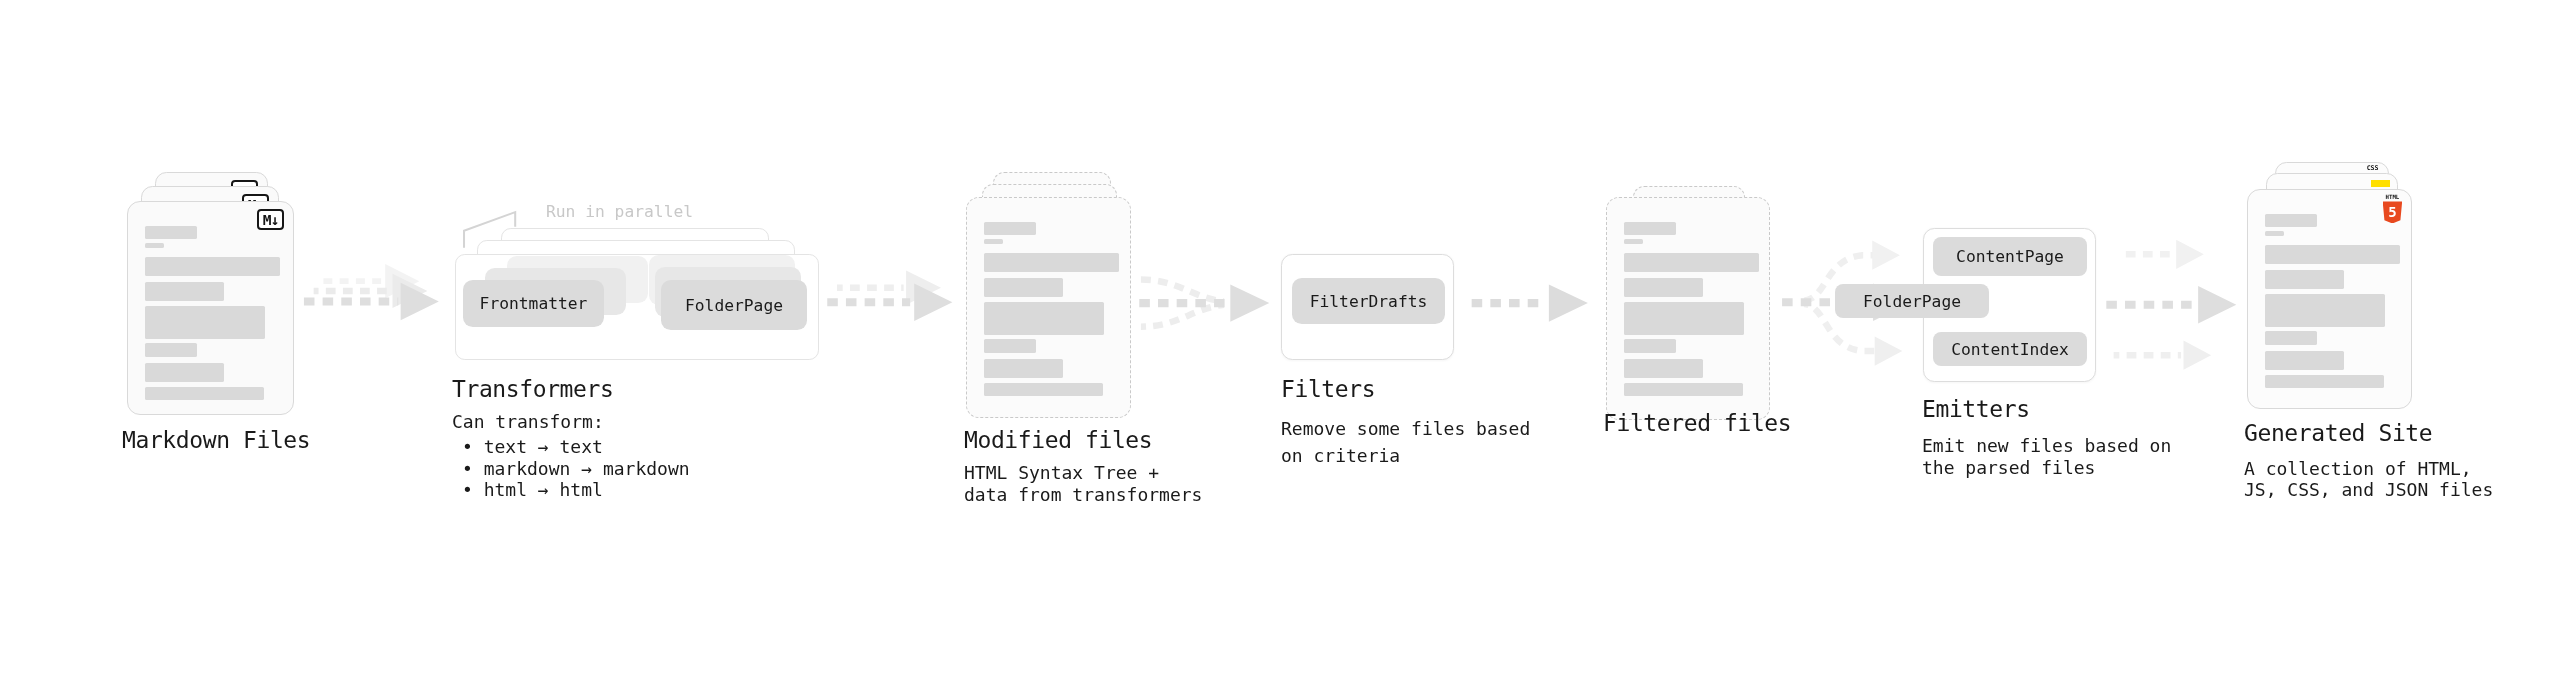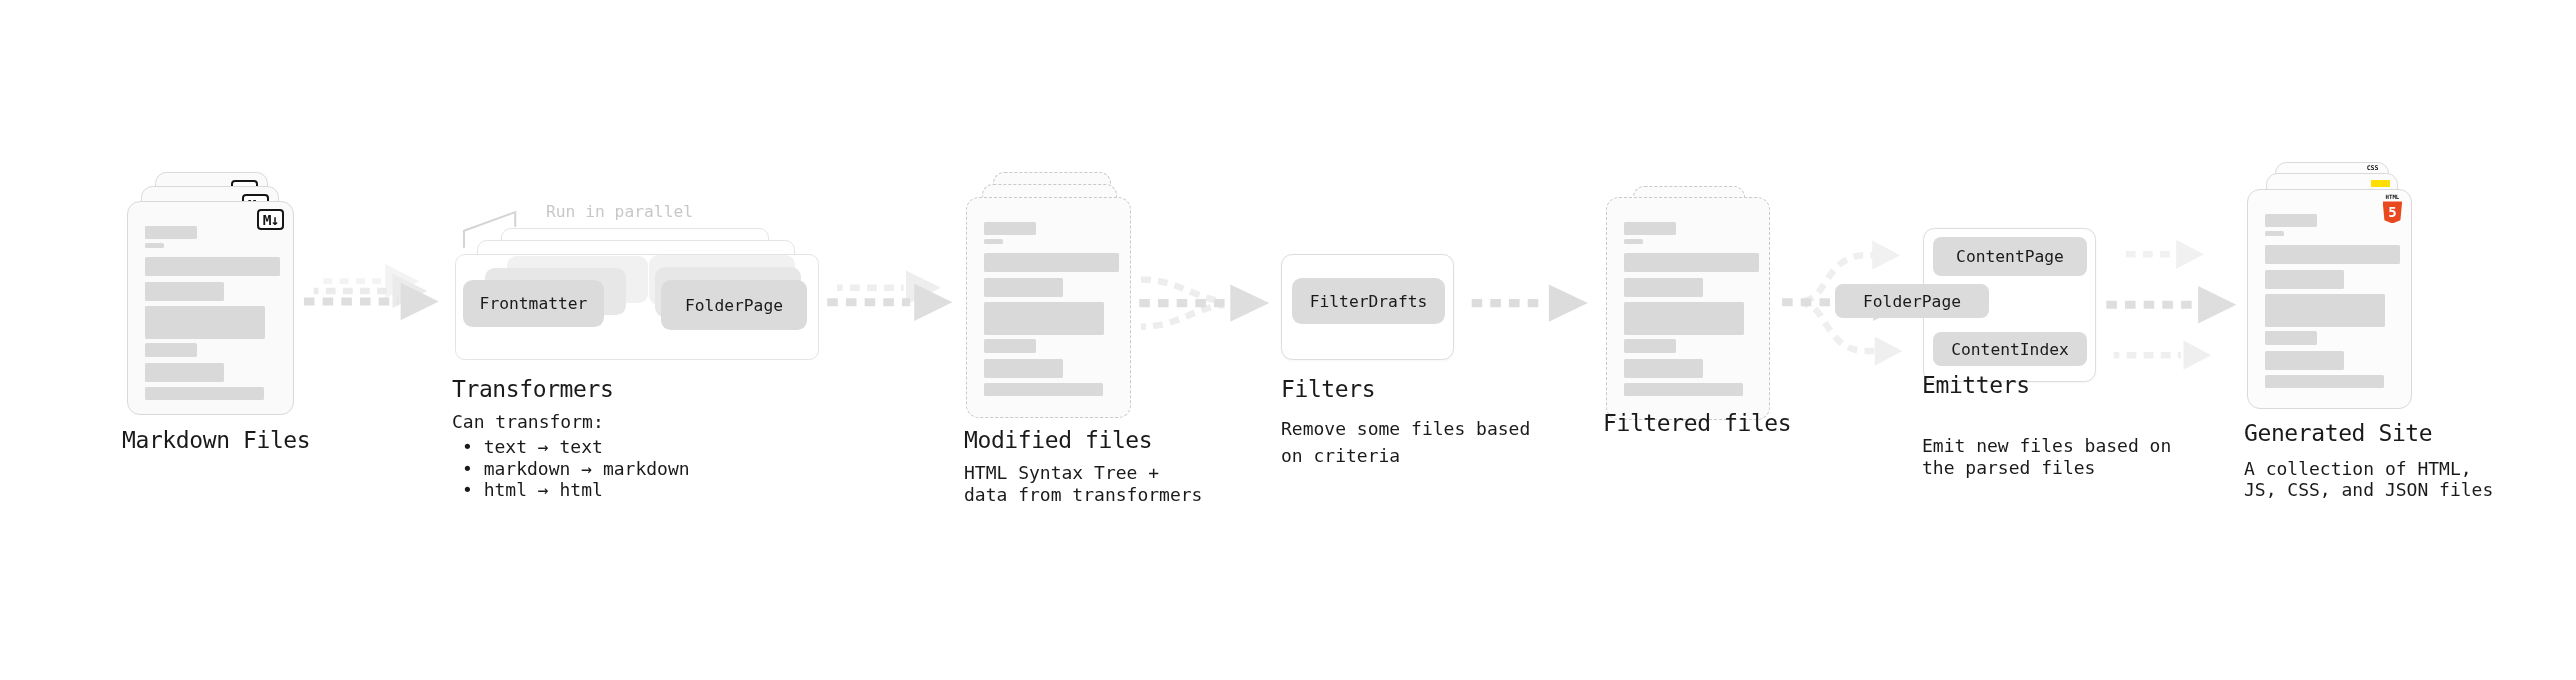--- a/index.html
+++ b/index.html
@@ -201,21 +201,21 @@
         </div>
     </div>
     <div class="h1" style="left:1603px;top:410px;">Filtered files</div>
   </div>
 
   <div>
     <div class="wbox" style="left:1923px;top:228px;width:173px;height:154px;"></div>
     <div class="gbox l0" style="left:1933px;top:237px;width:154px;height:39px;border-radius:8.1px;">ContentPage</div>
     <div class="gbox l0" style="left:1835px;top:284px;width:154px;height:34px;border-radius:8.1px;">FolderPage</div>
     <div class="gbox l0" style="left:1933px;top:332px;width:154px;height:34px;border-radius:8.1px;">ContentIndex</div>
-    <div class="h1" style="left:1922px;top:372px;text-align:center;">Emitters</div>
+    <div class="h1" style="left:1922px;top:396px;text-align:center;">Emitters</div>
     <div class="sub" style="left:1922px;top:435px;">Emit new files based on</div>
     <div class="sub" style="left:1922px;top:457px;">the parsed files</div>
   </div>
 
   <div>
     <div class="doc" style="left:2275px;top:162px;width:114px;height:195px;border-radius:11.4px;background:#fcfcfc;">
       <div class="css-badge">
         <span class="css-word">CSS</span>
         <div class="css-bar"></div>
       </div>

